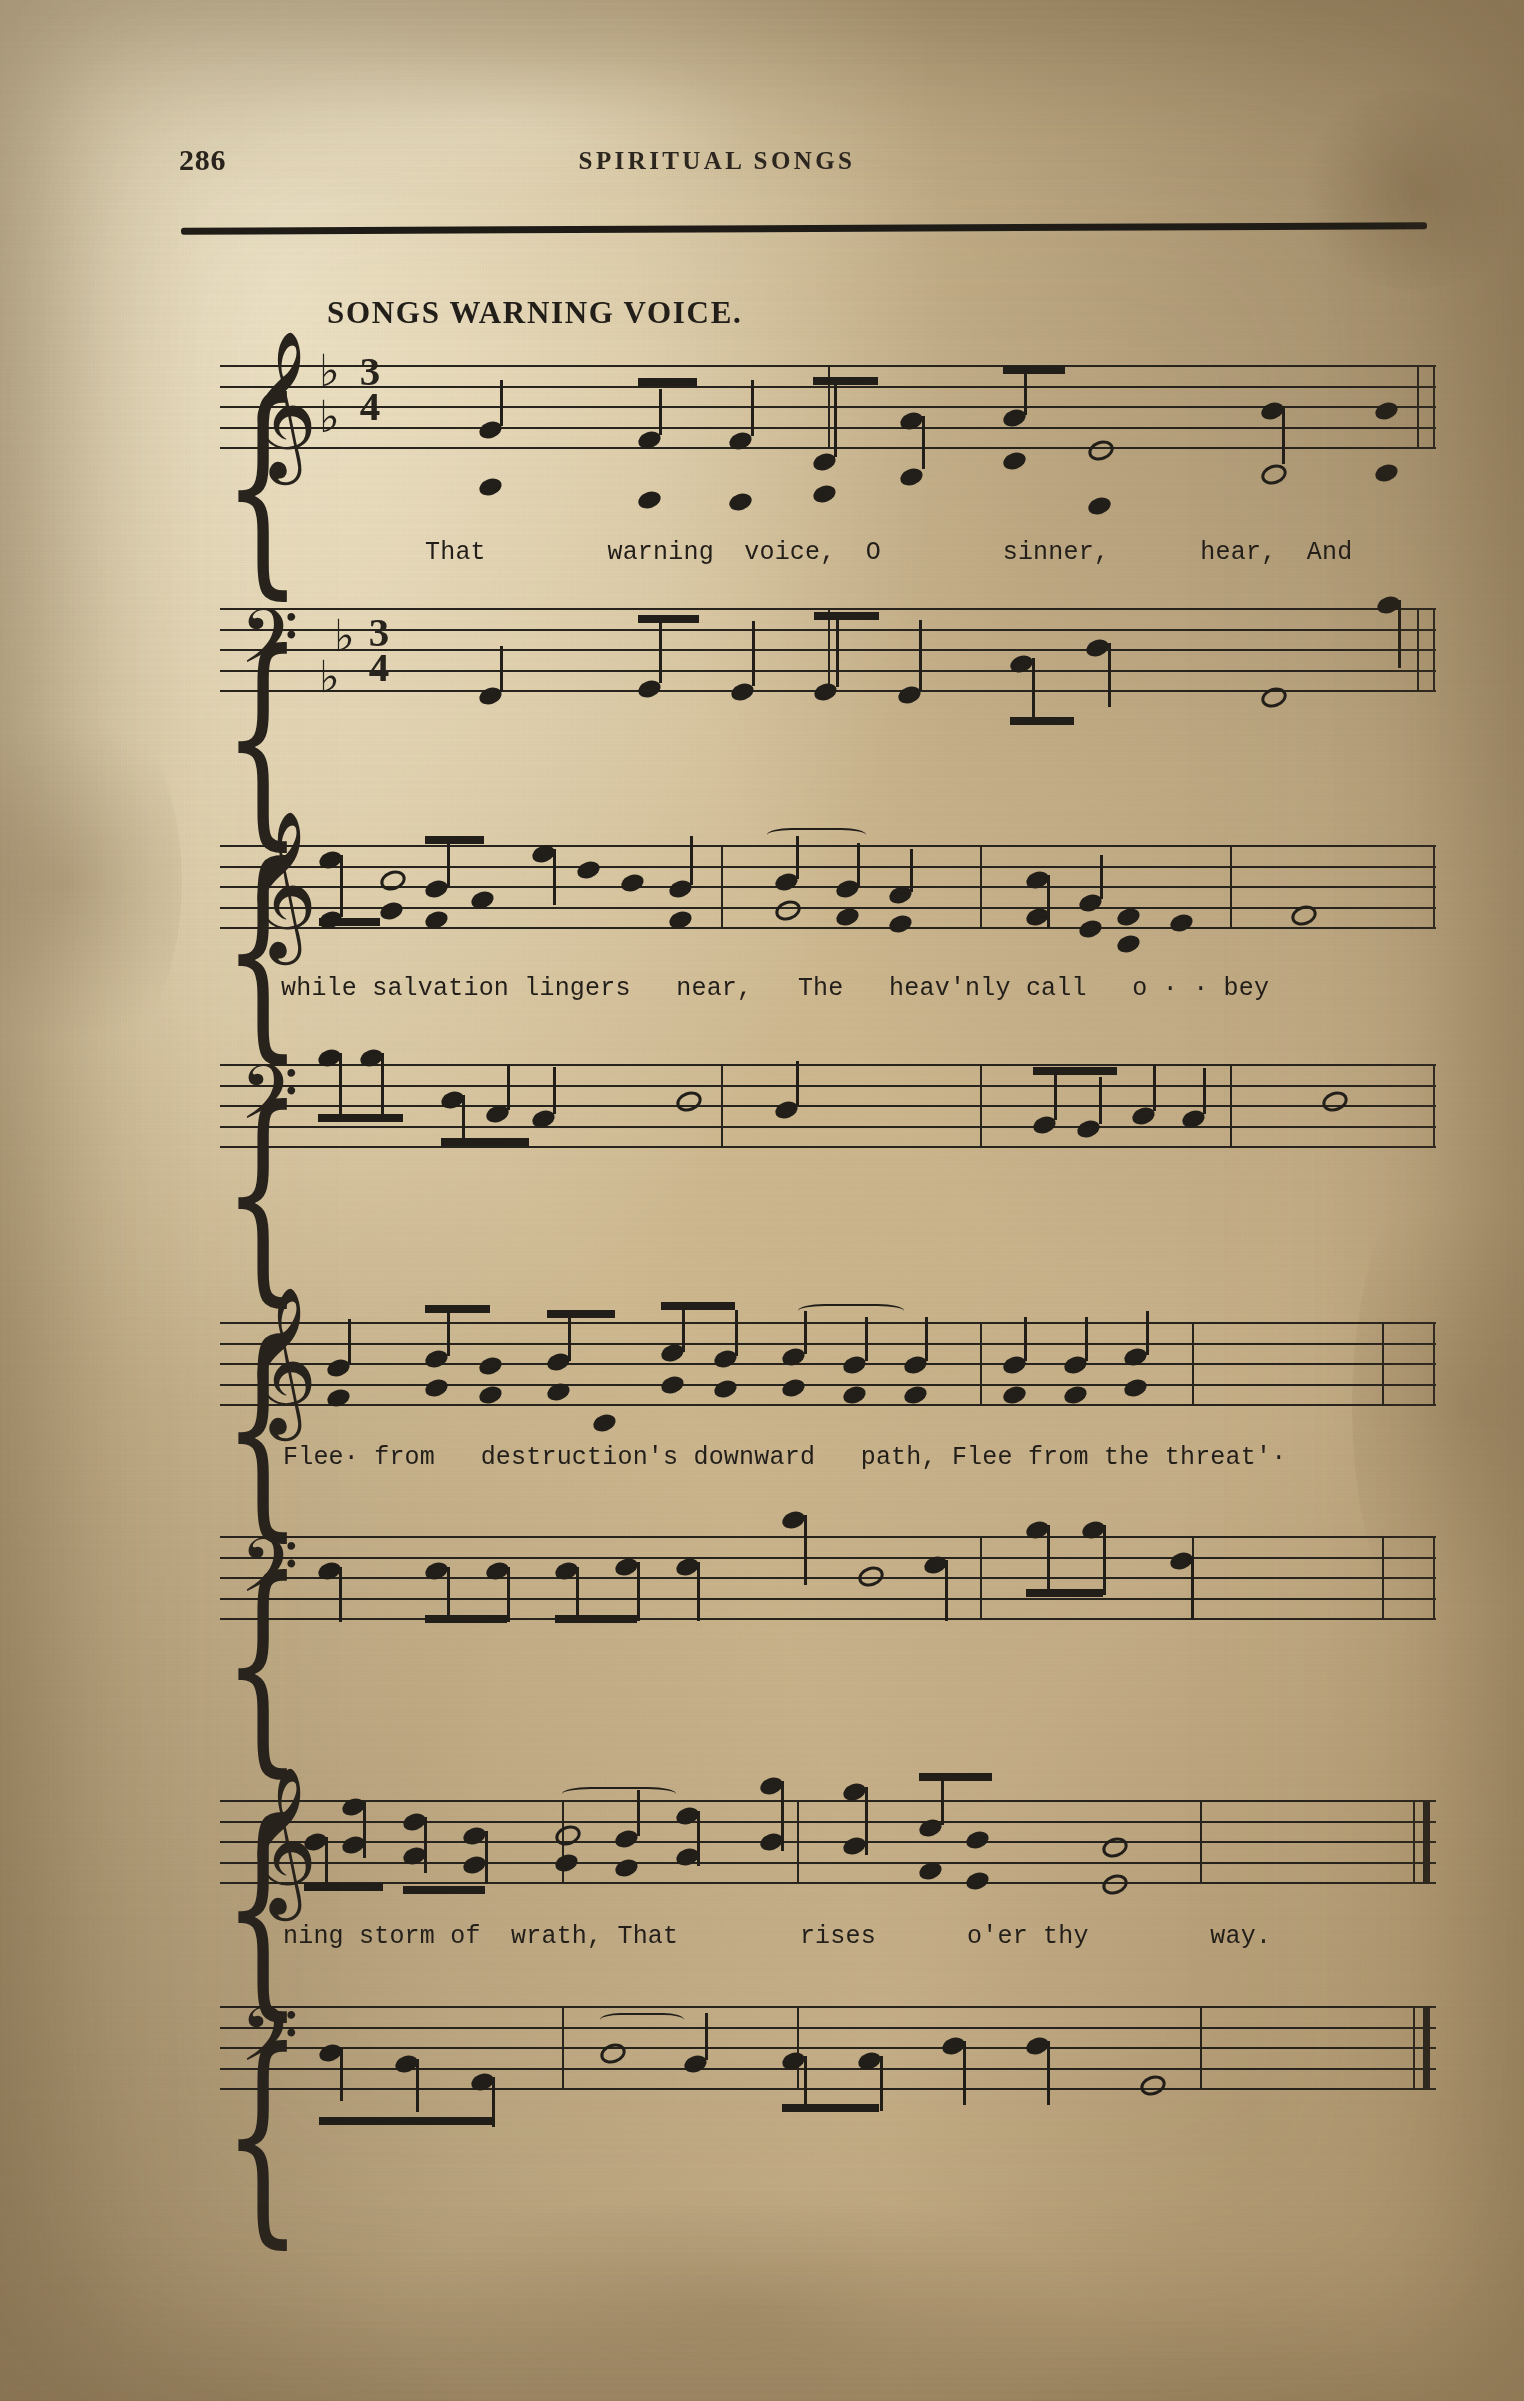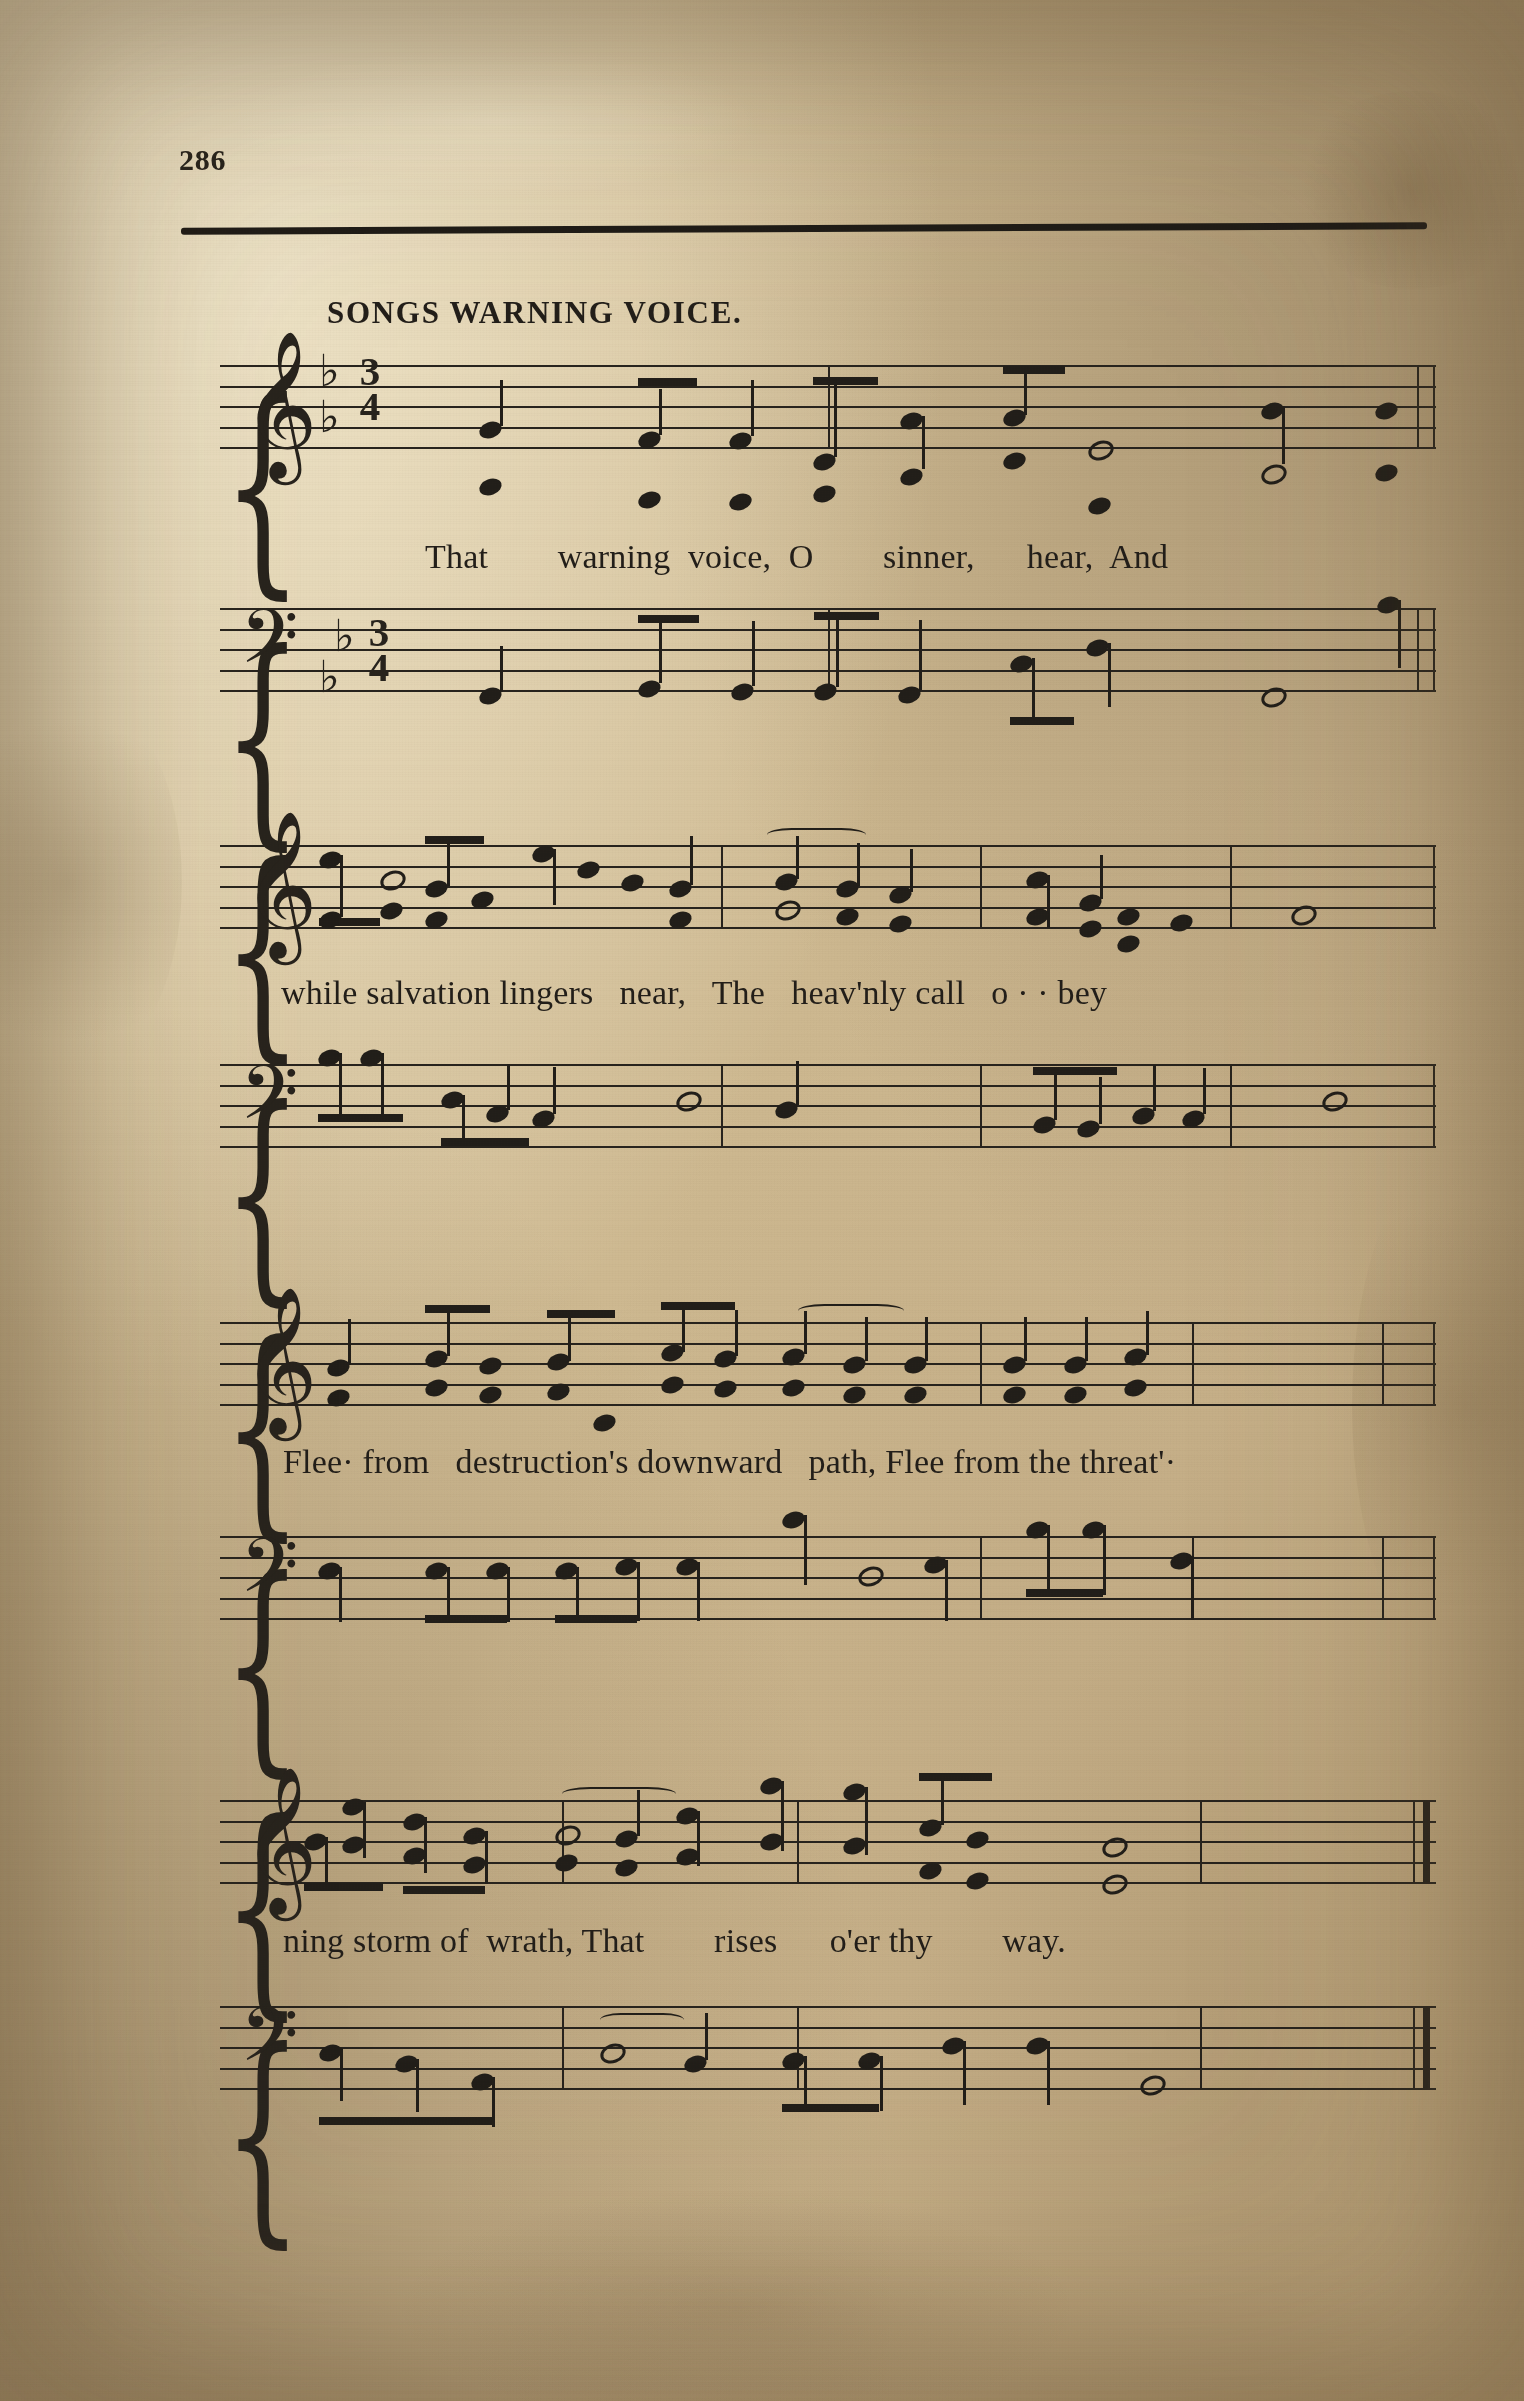--- a/index.html
+++ b/index.html
@@ -160,39 +160,40 @@
     background: #211e19;
   }
   .slur {
     position: absolute;
     border-top: 2.3px solid #211e19;
     border-radius: 50%/100%;
     height: 12px;
   }
   .lyrics {
     position: absolute;
-    font-family: Liberation Serif, serif;
-    font-size: 34px;
+    font-family: Liberation Mono, monospace;
+    font-size: 25px;
     color: #221e19;
     white-space: pre;
     letter-spacing: 0.2px;
   }
 </style>
 </head>
 <body>
 
 <div class="page">
 
   <div class="blotch" style="left:1291px;top:91px;width:243px;height:198px;background:radial-gradient(circle,rgba(104,82,52,.30),rgba(104,82,52,0) 70%);"></div>
   <div class="blotch" style="left:-46px;top:684px;width:228px;height:395px;background:radial-gradient(circle,rgba(104,82,52,.22),rgba(104,82,52,0) 70%);"></div>
   <div class="blotch" style="left:1352px;top:1140px;width:228px;height:532px;background:radial-gradient(circle,rgba(104,82,52,.22),rgba(104,82,52,0) 70%);"></div>
   <div class="blotch" style="left:395px;top:2188px;width:684px;height:243px;background:radial-gradient(ellipse,rgba(104,82,52,.20),rgba(104,82,52,0) 70%);"></div>
   <div class="blotch" style="left:228px;top:46px;width:532px;height:152px;background:radial-gradient(ellipse,rgba(255,248,224,.35),rgba(255,248,224,0) 70%);"></div>
 
   <div class="folio">286</div>
+  <div class="running-head">SPIRITUAL SONGS</div>
   <div class="rule"></div>
   <div class="song-title">SONGS WARNING VOICE.</div>
 
   <div class="system">
 
     <div class="brace" style="left:190px;top:486px;">{</div>
 
     <div class="stave" style="left:220px;top:365px;width:1216px;height:84px;">
       <div class="line" style="top:0"></div>
         <div class="line" style="top:20.5px"></div>

